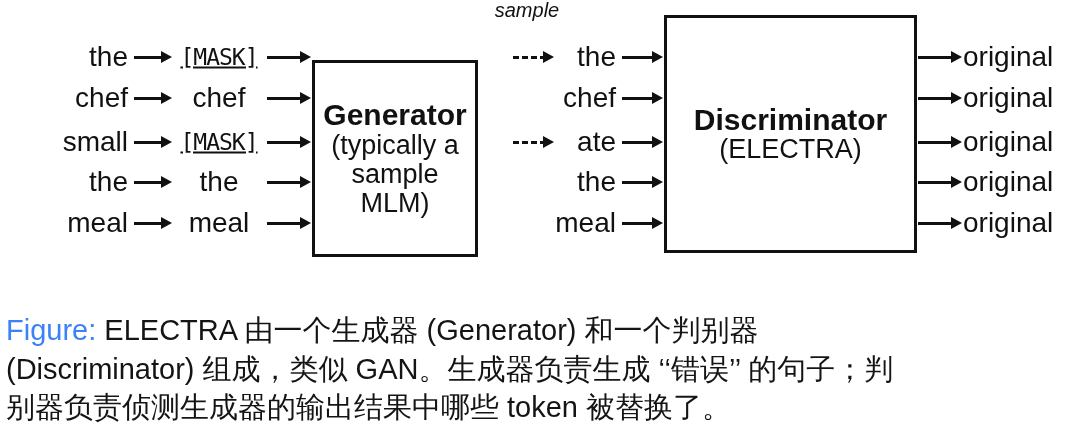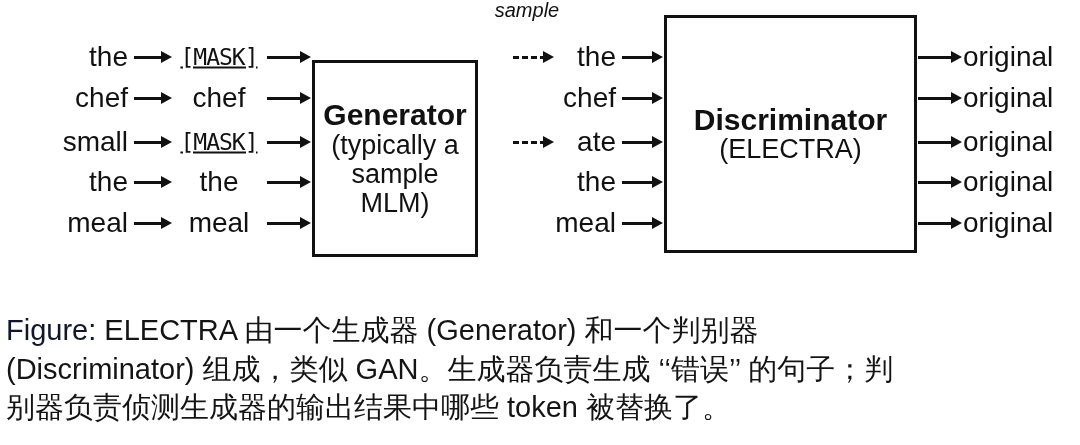--- a/index.html
+++ b/index.html
@@ -32,21 +32,21 @@
     display:flex;flex-direction:column;align-items:center;justify-content:center;text-align:center;}
   #generator-box{left:312px;top:60px;width:166px;height:197px;}
   #discriminator-box{left:664px;top:15px;width:253px;height:238px;}
   .nn-title{font-weight:bold;font-size:30px;line-height:1.05;}
   .nn-sub{font-size:27px;line-height:1.07;}
   #sample-label{position:absolute;left:462px;top:0px;width:130px;text-align:center;
     font-style:italic;font-size:20px;line-height:1;}
   
   #caption{position:absolute;left:6px;top:311px;width:1072px;font-size:29px;line-height:38.5px;
     color:#141414;white-space:nowrap;}
-  .figure-label{color:#0f172a;}
+  .figure-label{color:#3b82f6;}
 </style>
 </head>
 <body>
 
 <div id="stage">
 
   <div id="diagram">
 
     <div id="sample-label">sample</div>
 

